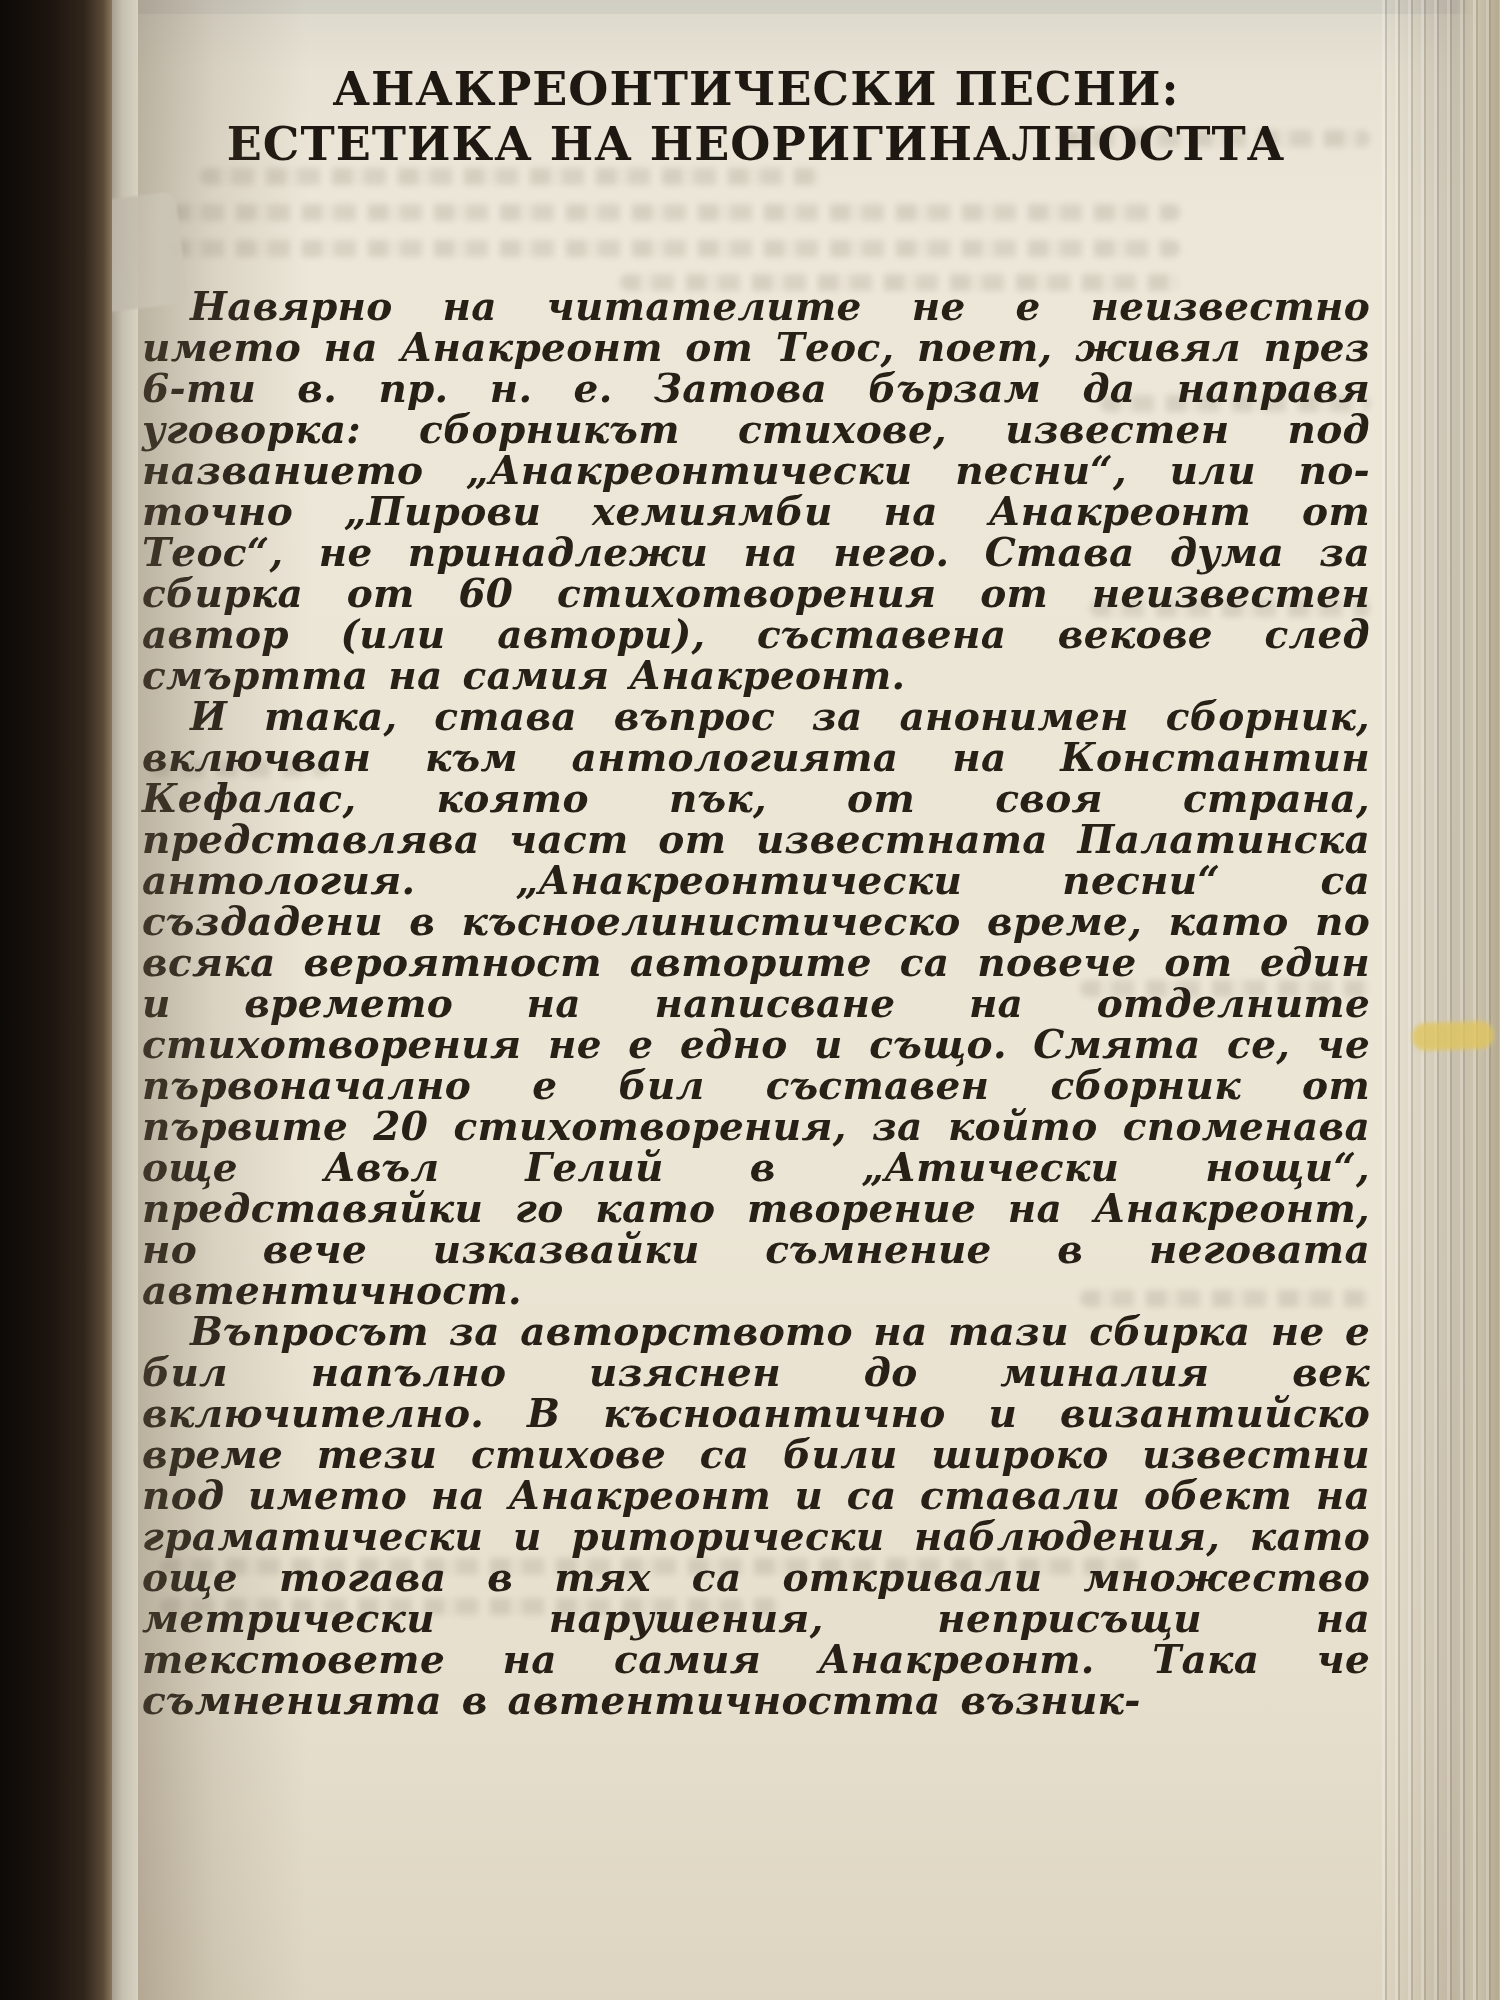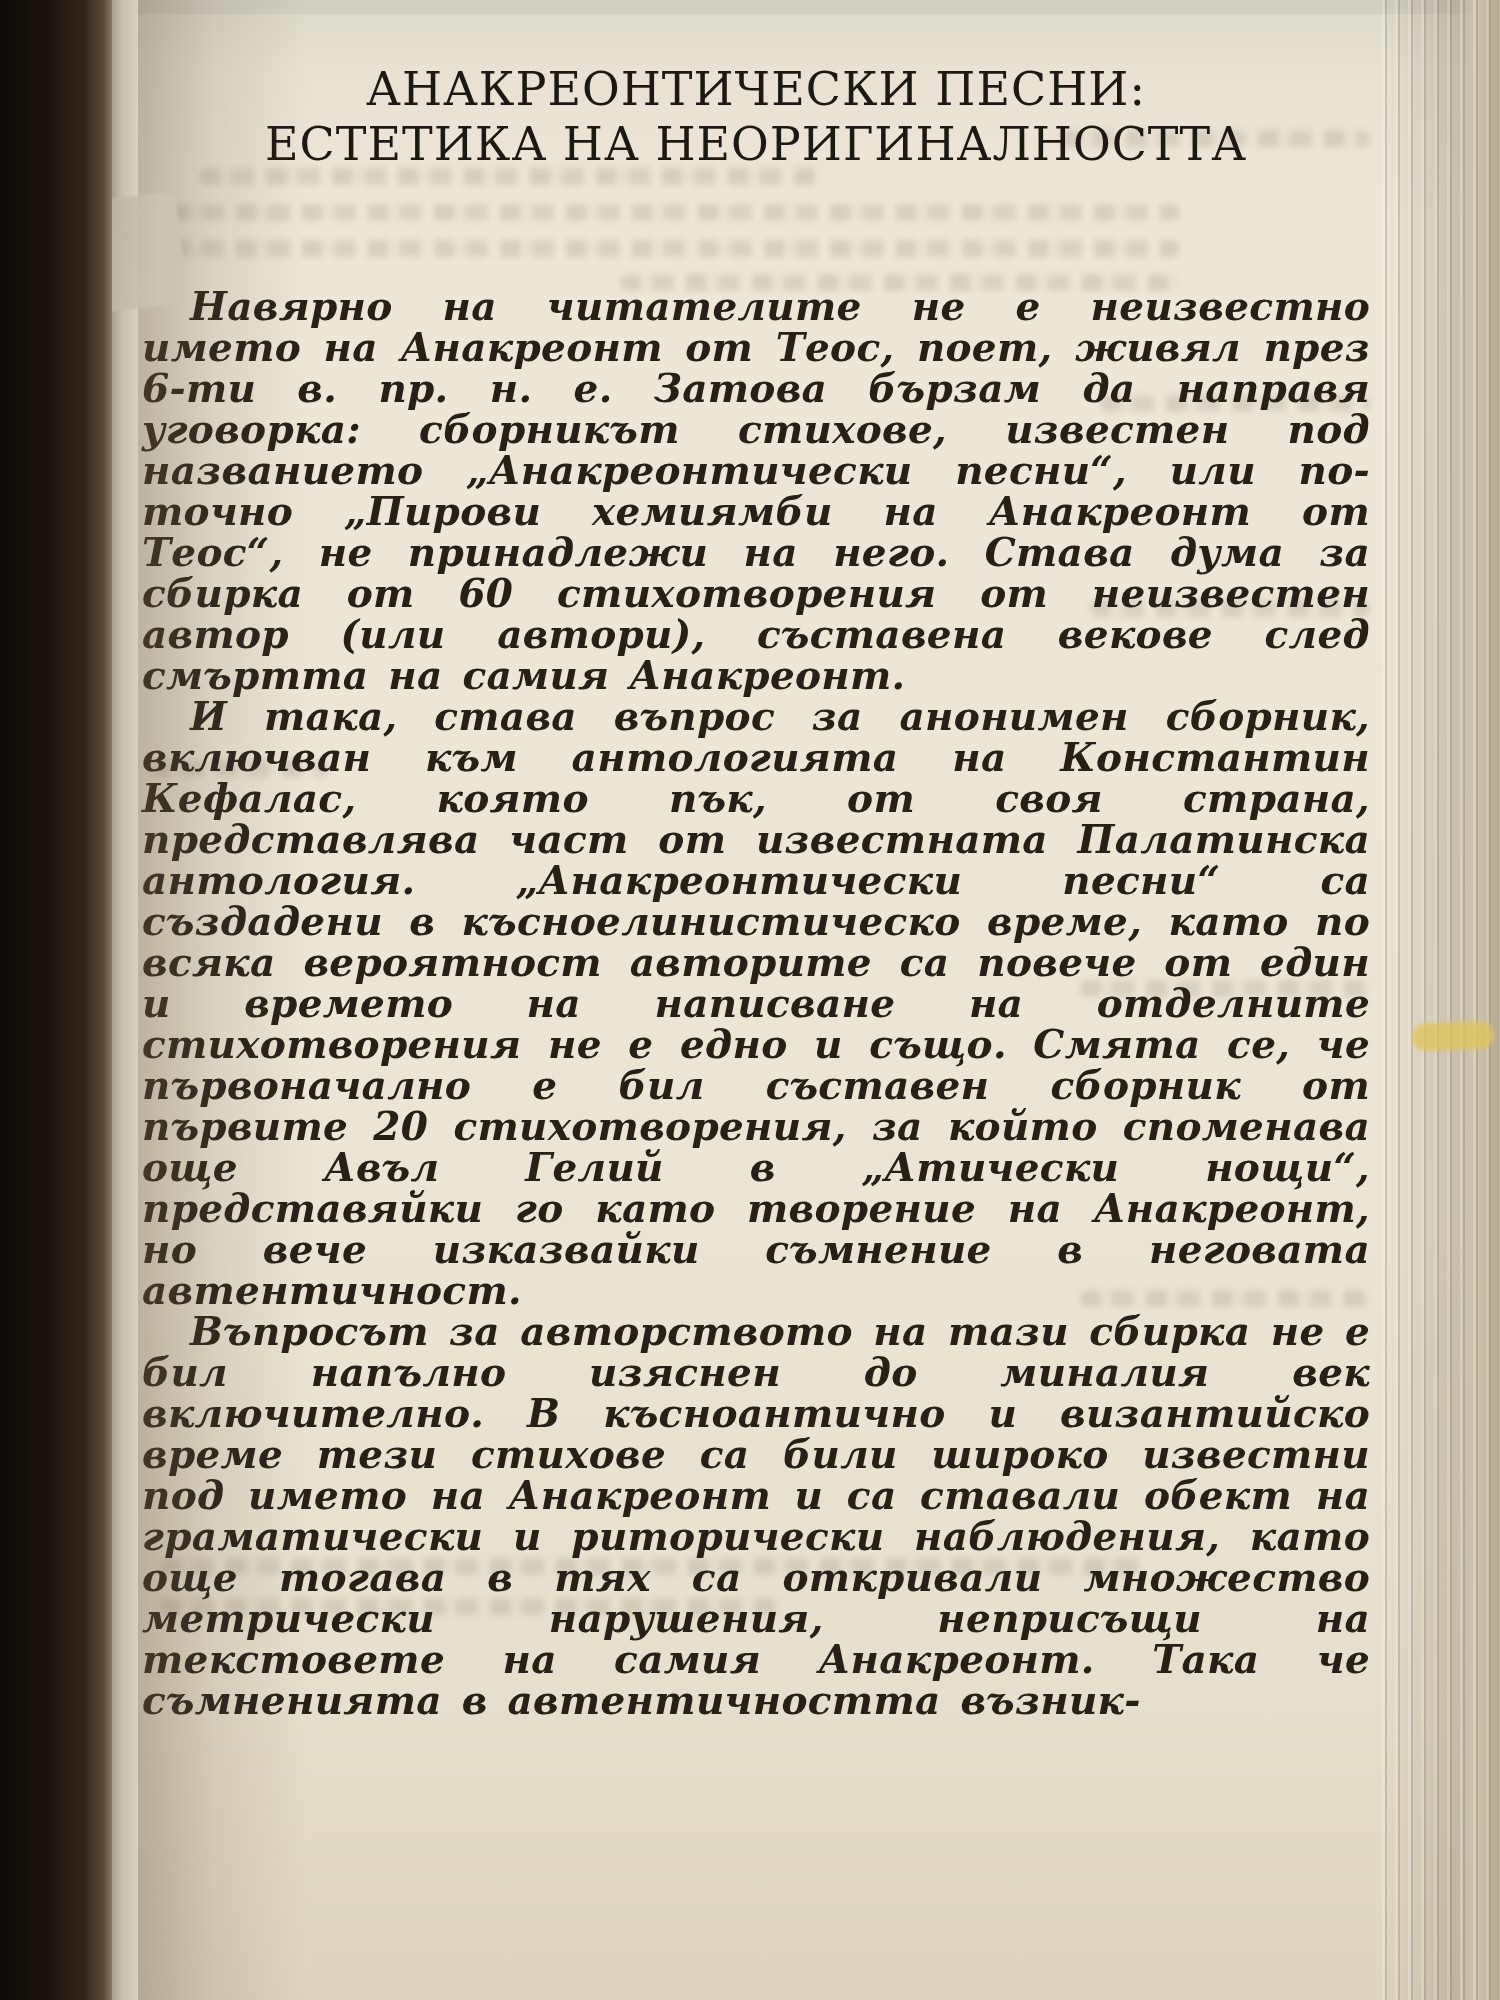--- a/index.html
+++ b/index.html
@@ -100,21 +100,21 @@
   .content {
     position: absolute;
     left: 142px;
     right: 130px;
     top: 0;
     color: #262017;
   }
   .title {
     margin: 62px 0 114px 0;
     text-align: center;
-    font-weight: 400;
+    font-weight: 700;
     font-style: normal;
     font-size: 46px;
     line-height: 55px;
     letter-spacing: 1px;
     color: #1e1812;
   }
   .bodytext {
     font-style: italic;
     font-weight: 600;
     font-size: 39px;

